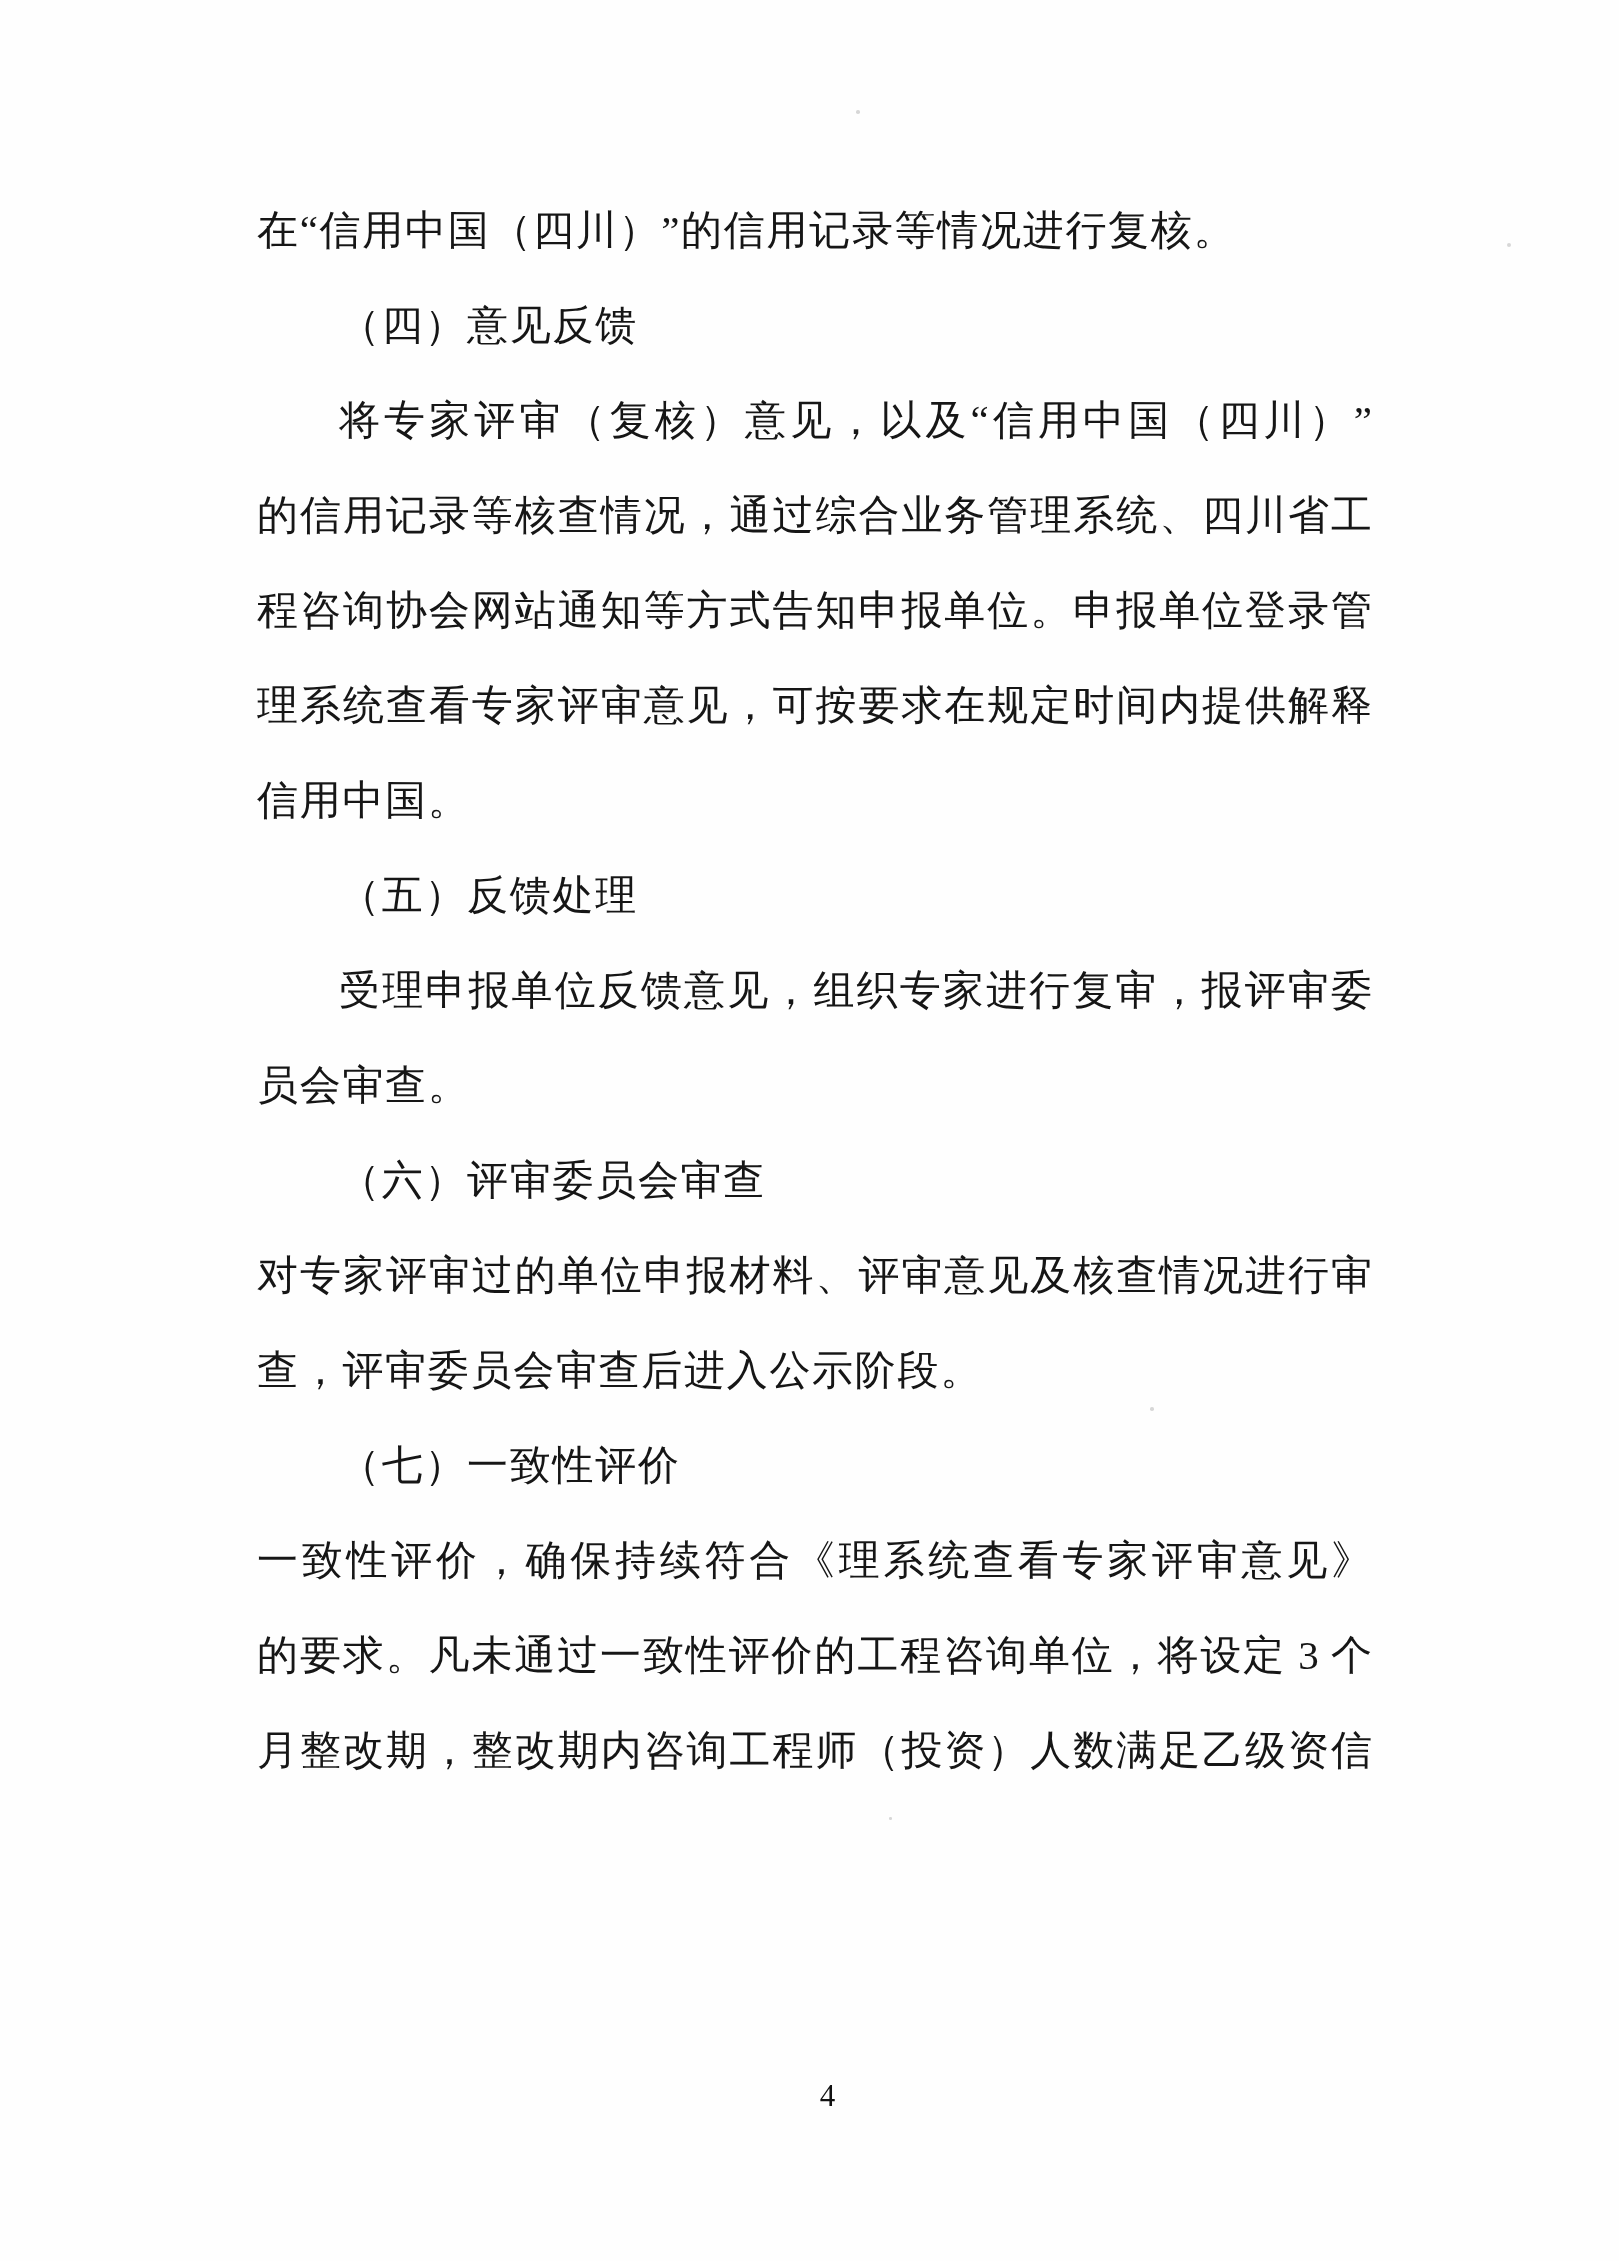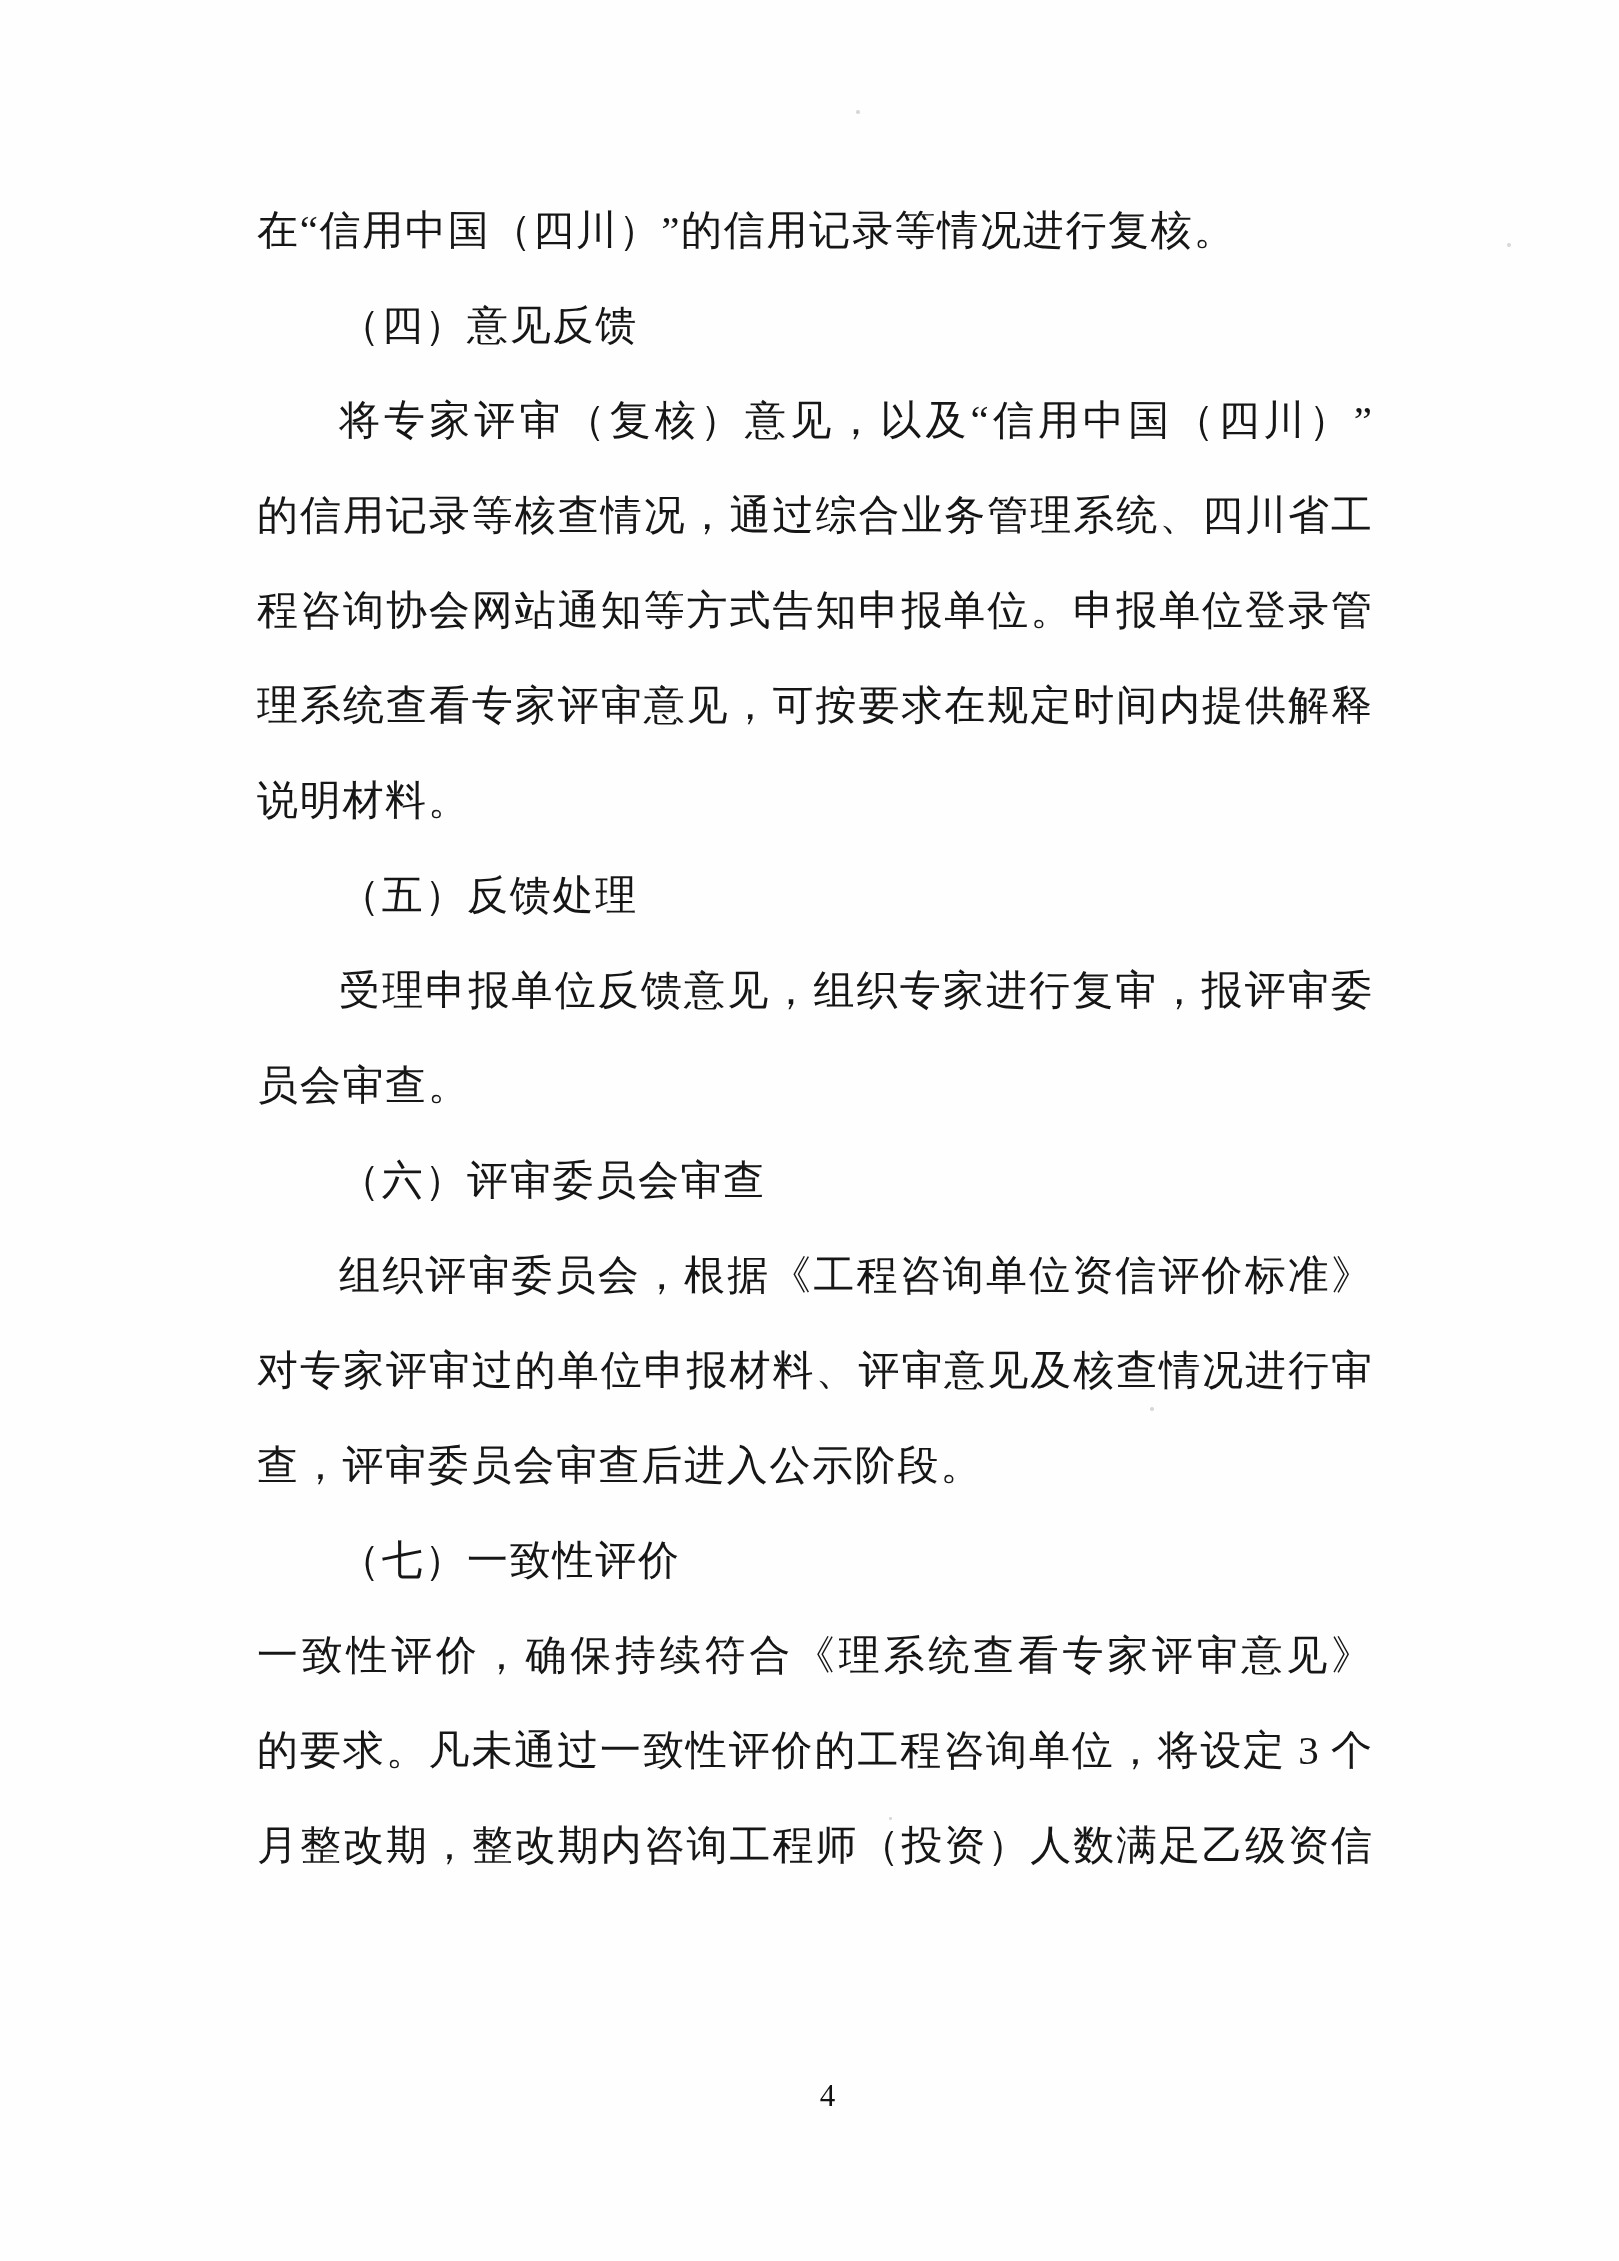--- a/index.html
+++ b/index.html
@@ -62,26 +62,25 @@
 
 <div class="page">
 
   <div class="textblock">
     <div class="line">在“信用中国（四川）”的信用记录等情况进行复核。</div>
     <div class="line indent heading">（四）意见反馈</div>
     <div class="line indent jst">将专家评审（复核）意见，以及“信用中国（四川）”</div>
     <div class="line jst">的信用记录等核查情况，通过综合业务管理系统、四川省工</div>
     <div class="line jst">程咨询协会网站通知等方式告知申报单位。申报单位登录管</div>
     <div class="line jst">理系统查看专家评审意见，可按要求在规定时间内提供解释</div>
-    <div class="line">说明材料。</div>
+    <div class="line">信用中国。</div>
     <div class="line indent heading">（五）反馈处理</div>
     <div class="line indent jst">受理申报单位反馈意见，组织专家进行复审，报评审委</div>
     <div class="line">员会审查。</div>
     <div class="line indent heading">（六）评审委员会审查</div>
-    <div class="line indent jst">组织评审委员会，根据《工程咨询单位资信评价标准》</div>
     <div class="line jst">对专家评审过的单位申报材料、评审意见及核查情况进行审</div>
     <div class="line">查，评审委员会审查后进入公示阶段。</div>
     <div class="line indent heading">（七）一致性评价</div>
     <div class="line jst">一致性评价，确保持续符合《理系统查看专家评审意见》</div>
     <div class="line jst">的要求。凡未通过一致性评价的工程咨询单位，将设定 3 个</div>
     <div class="line jst">月整改期，整改期内咨询工程师（投资）人数满足乙级资信</div>
   </div>
 
   <div class="pagenum">4</div>
 

